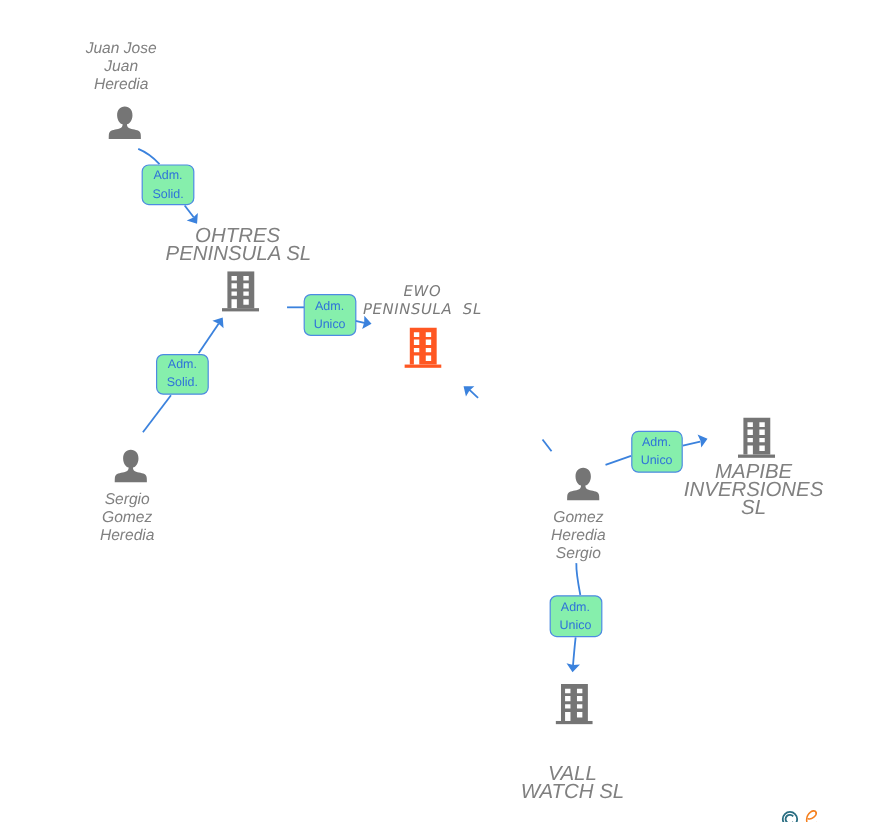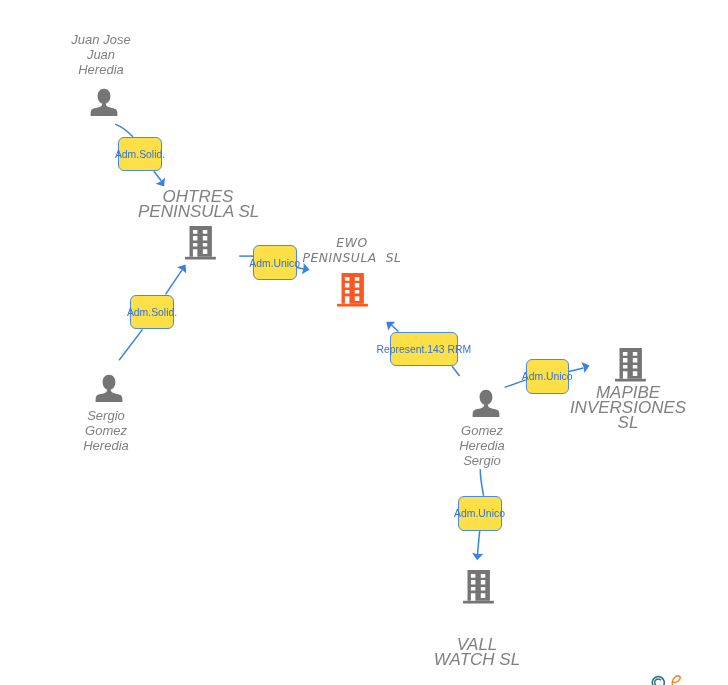--- a/index.html
+++ b/index.html
@@ -8,22 +8,22 @@
   #stage{position:relative;width:728px;height:685px;background:#ffffff;}
   .edges-layer{position:absolute;left:0;top:0;width:728px;height:685px;}
   .node{position:absolute;}
   .node-label{position:absolute;text-align:center;color:#808080;}
   .node-label .ln{white-space:pre;font-style:italic;}
   .person-label{font-size:13px;line-height:15px;}
   .company-label{font-size:17px;line-height:14.8px;}
   .focus-label{font-family:"DejaVu Sans",sans-serif;font-size:12.4px;line-height:14.9px;color:#7a7a7a;letter-spacing:0.5px;text-align:center;}
   .icon-wrap{position:absolute;line-height:0;}
   .edge-label{position:absolute;box-sizing:border-box;border:1.5px solid #4d8ae2;border-radius:6px;
-    background:#fde047;color:#2f72d9;font-size:10.4px;line-height:15.2px;text-align:center;padding-top:1.4px;
-    display:flex;justify-content:center;align-items:center;}
+    background:#86efac;color:#2f72d9;font-size:10.4px;line-height:15.2px;text-align:center;padding-top:1.4px;
+    display:flex;flex-direction:column;justify-content:center;align-items:center;}
   .edge-label .ln{white-space:pre;}
   .brand{position:absolute;display:flex;align-items:center;}
 </style>
 </head>
 <body>
 
 <div id="stage">
 
   <svg class="edges-layer" viewBox="0 0 728 685" xmlns="http://www.w3.org/2000/svg">
     <g fill="none" stroke="#3b82dd" stroke-width="1.5" stroke-linecap="butt">
@@ -150,24 +150,20 @@
   <div class="edge-label" style="left:130px;top:294.5px;width:44px;height:34px;">
     <div class="ln">Adm.</div>
     <div class="ln">Solid.</div>
   </div>
 
   <div class="edge-label" style="left:252.7px;top:245px;width:44px;height:35px;">
     <div class="ln">Adm.</div>
     <div class="ln">Unico</div>
   </div>
 
-  <div class="edge-label" style="left:389.8px;top:332px;width:68px;height:33.5px;">
-    <div class="ln">Represent.</div>
-    <div class="ln">143 RRM</div>
-  </div>
 
   <div class="edge-label" style="left:525.7px;top:358.6px;width:43px;height:35px;">
     <div class="ln">Adm.</div>
     <div class="ln">Unico</div>
   </div>
 
   <div class="edge-label" style="left:457.5px;top:495.9px;width:44px;height:35px;">
     <div class="ln">Adm.</div>
     <div class="ln">Unico</div>
   </div>

